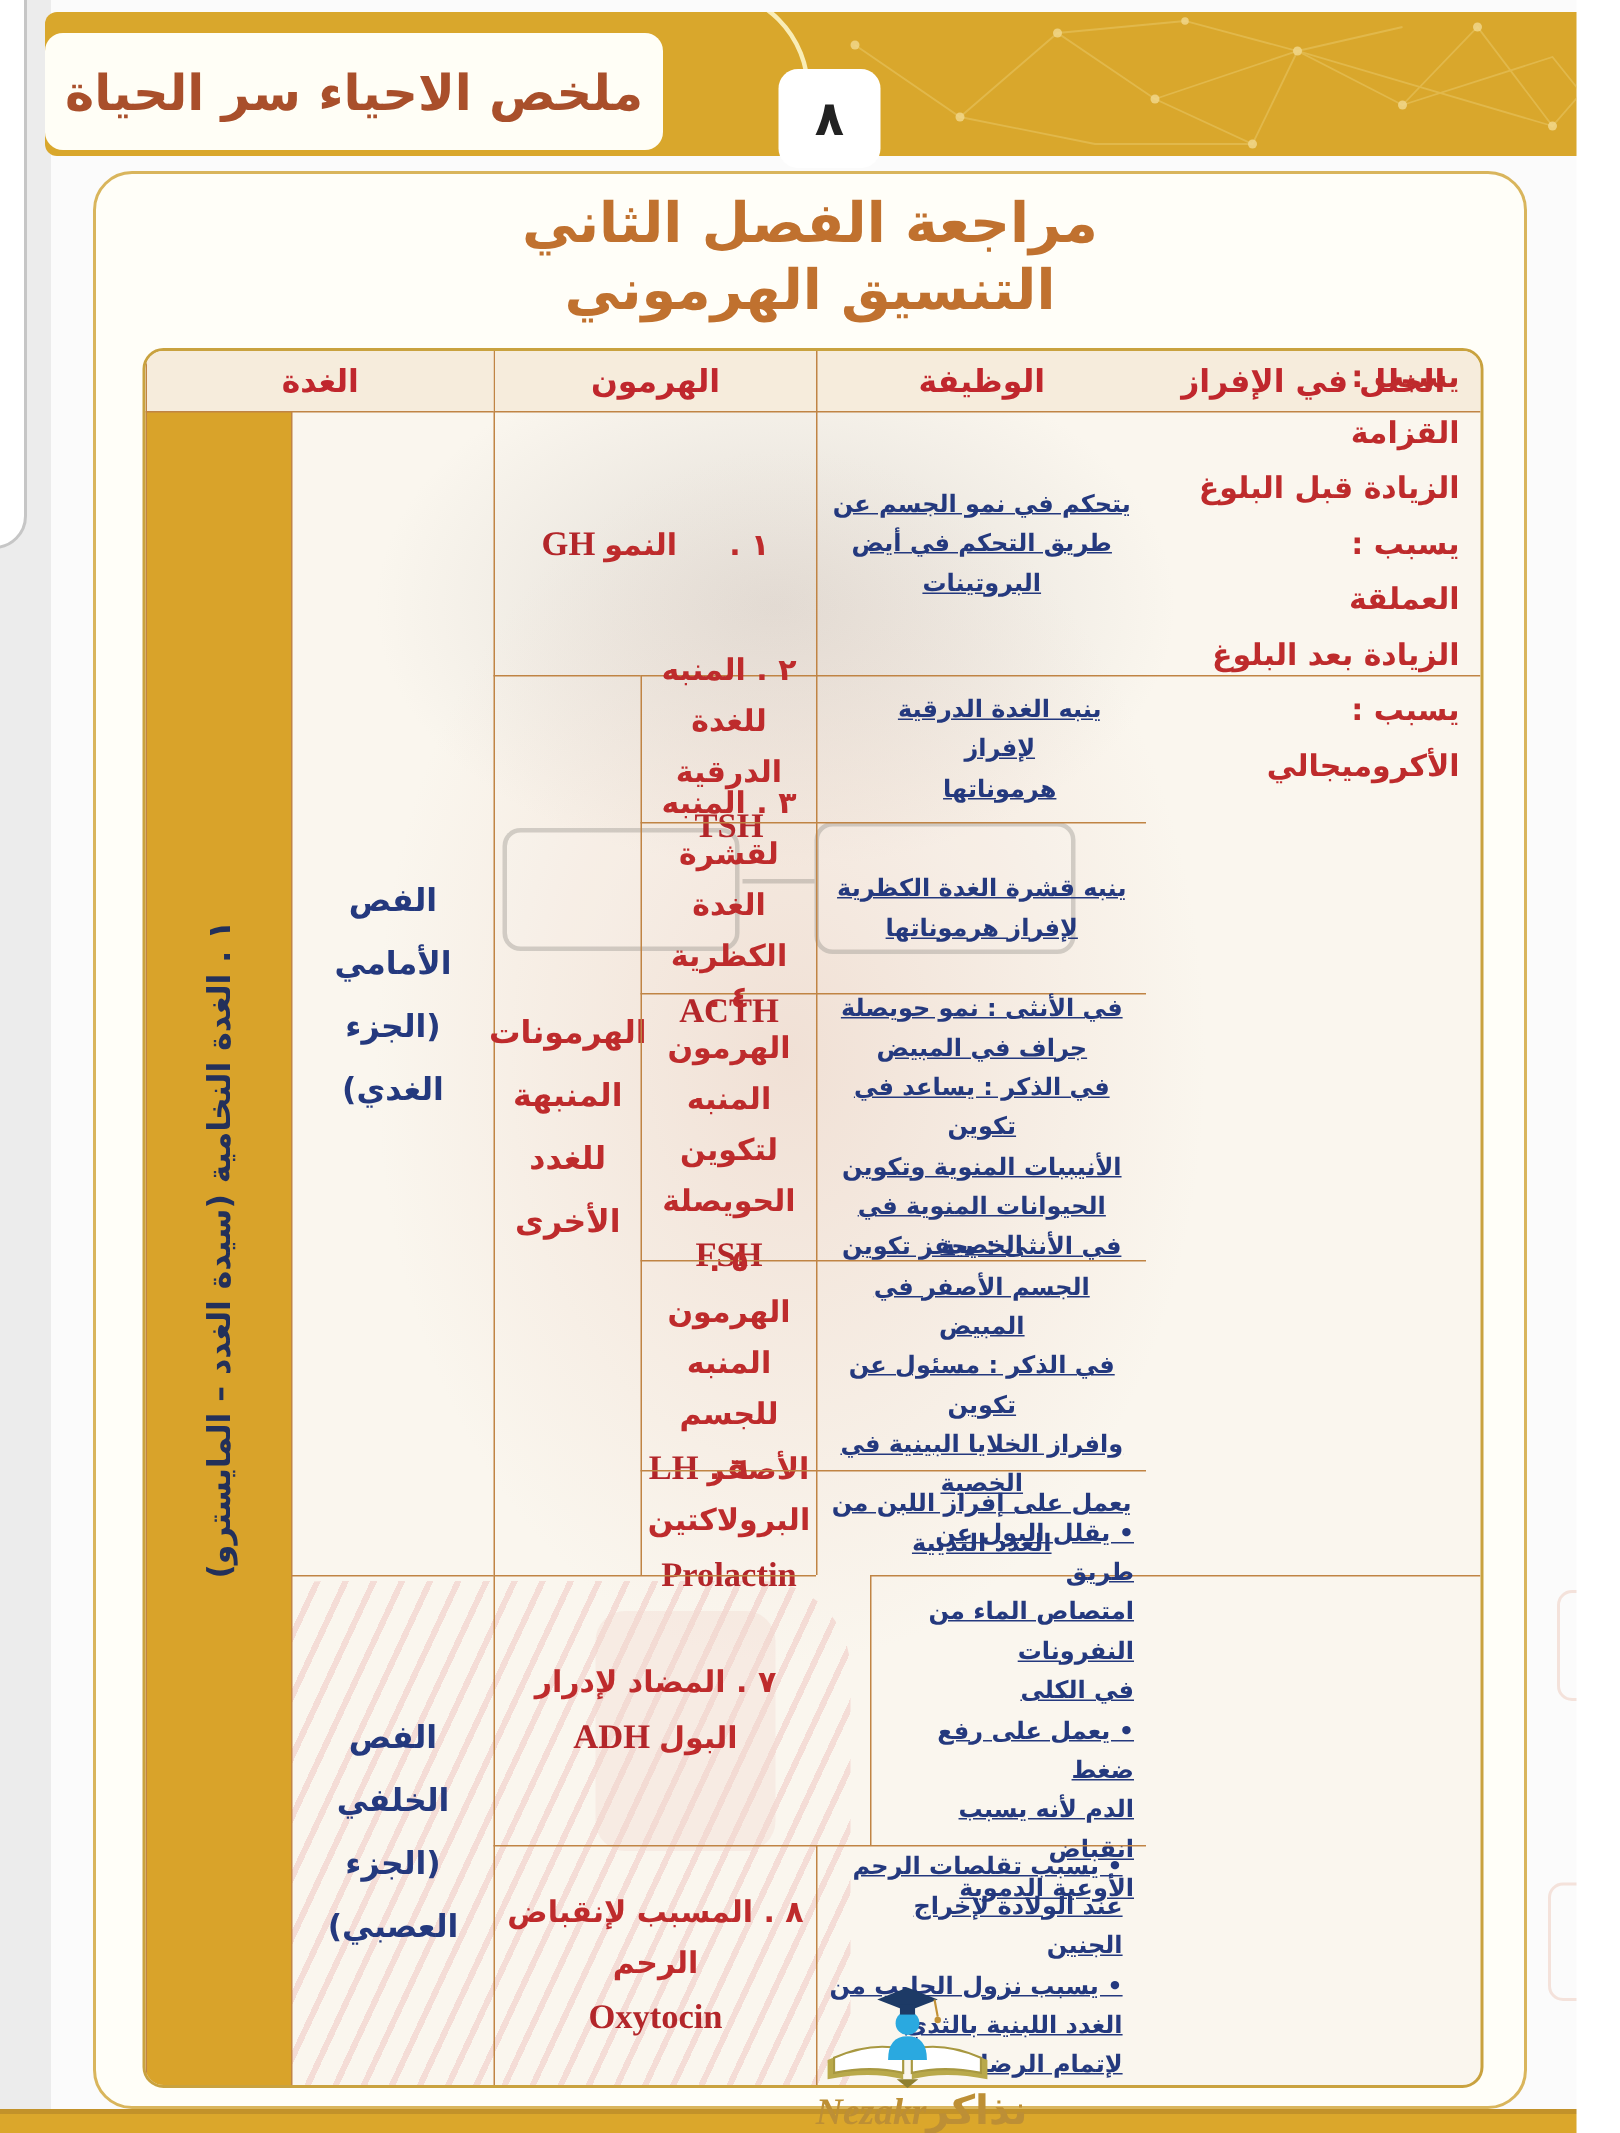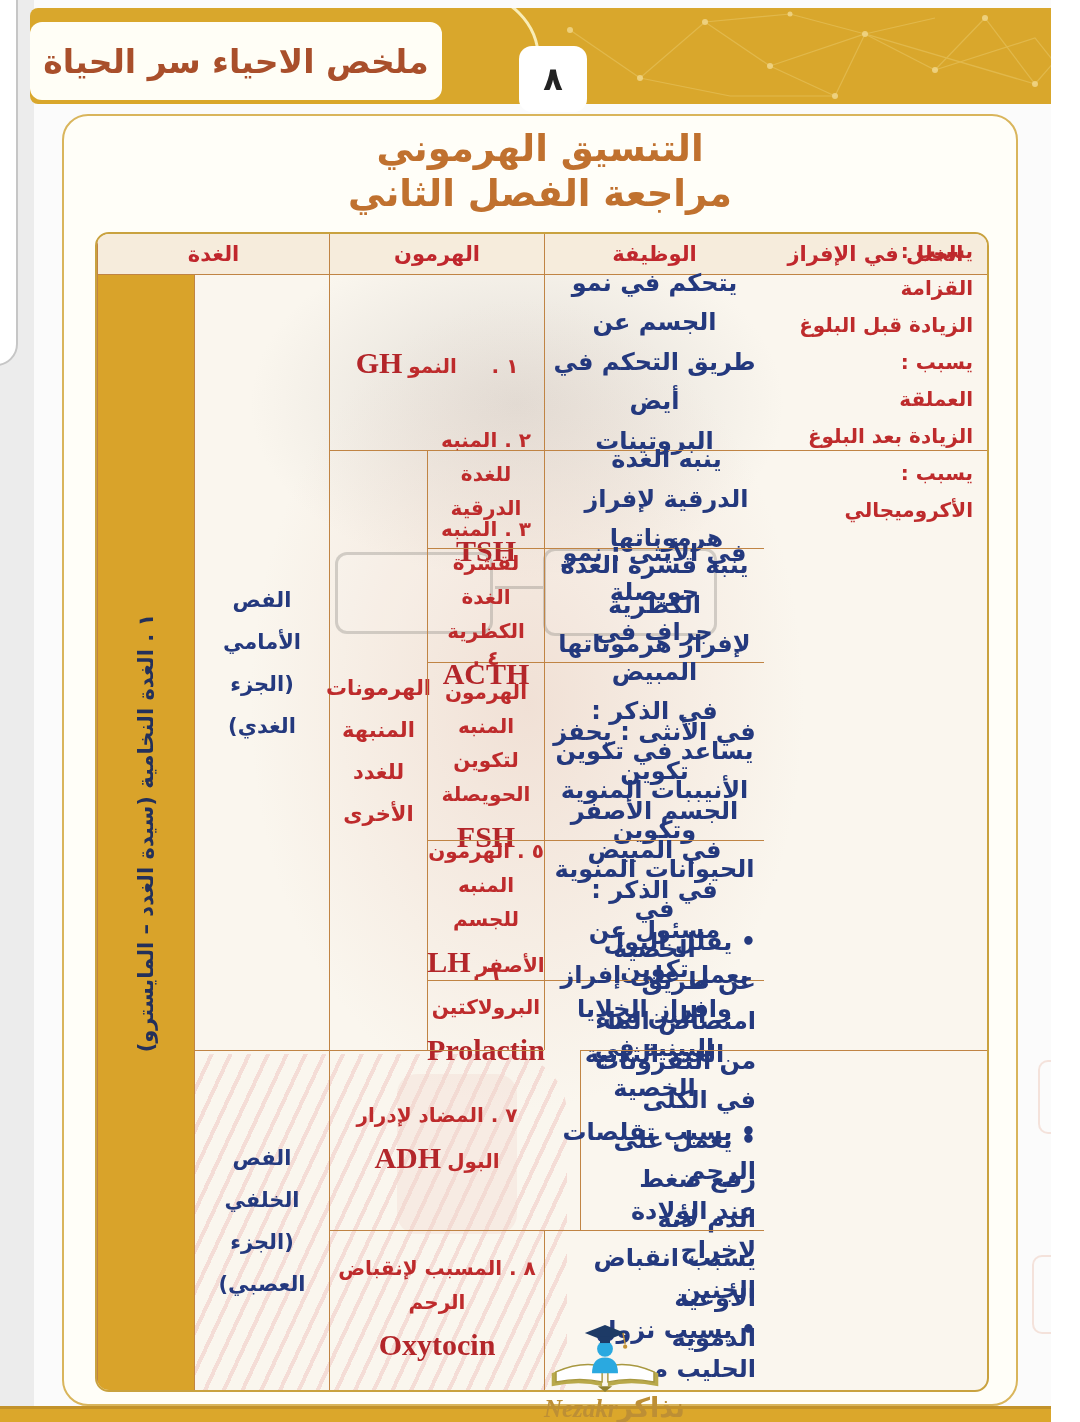--- a/index.html
+++ b/index.html
@@ -36,28 +36,28 @@
          grid-template-rows:40px 176px 98px 114px 178px 140px 70px 180px 160px;
          border:2px solid #C9A23F;border-radius:14px;overflow:hidden;background:#FAF6EE;}
   .cell{border-left:1.5px solid #C08444;border-top:1.5px solid #C08444;display:flex;
         align-items:center;justify-content:center;text-align:center;position:relative;z-index:2;
         padding:4px 8px;box-sizing:border-box;}
   .no-l{border-left:none;} .no-t{border-top:none;}
   .th{background:#F6ECDC;color:#C0272D;font-weight:bold;font-size:21px;}
   .red{color:#BE2B2C;font-weight:bold;}
   .blue{color:#24397E;font-weight:bold;}
   .pre{white-space:pre-line;}
-  .fn{font-size:24px;line-height:1.65;}
+  .fn{font-size:16px;line-height:1.65;text-decoration:underline;}
   .defect{justify-content:flex-end;text-align:right;font-size:20px;line-height:1.85;padding:10px 14px;}
   .bullets{justify-content:flex-end;text-align:right;}
   .horm{font-size:20px;line-height:1.7;}
   .ar{display:inline;white-space:pre-line;}
   .ar.block{display:block;}
   .en{display:block;font-family:"Liberation Serif","DejaVu Serif",serif;font-weight:bold;
-      color:#B3262A;font-size:30px;}
+      color:#B3262A;font-size:23px;}
   .en.inline{display:inline;margin:0 6px 0 0;}
   .gland-lbl{font-size:21px;line-height:2.0;}
   .stim{font-size:21px;line-height:2.0;}
 
   
   .gold-band{background:#D9A32A;}
   .vlabel{position:absolute;top:50%;left:50%;width:1110px;transform:translate(-50%,-50%) rotate(-90deg);
           text-align:center;font-size:21px;font-weight:bold;color:#23305A;white-space:nowrap;}
 
   
@@ -121,22 +121,22 @@
     </div>
   </div>
 
   <div class="page-tab">
     <span>٨</span>
   </div>
 
   <div class="frame"></div>
 
   <div class="title">
+    <div>مراجعة الفصل الثاني</div>
     <div>التنسيق الهرموني</div>
-    <div>مراجعة الفصل الثاني</div>
   </div>
 
   <div class="table">
 
     <div class="wm">
       <div class="wm-hair"></div>
       <div class="wm-face"></div>
       <div class="wm-glass" style="left:238px;top:318px;width:152px;height:76px;"></div>
       <div class="wm-glass" style="left:446px;top:314px;width:168px;height:82px;"></div>
       <div class="wm-bridge"></div>

